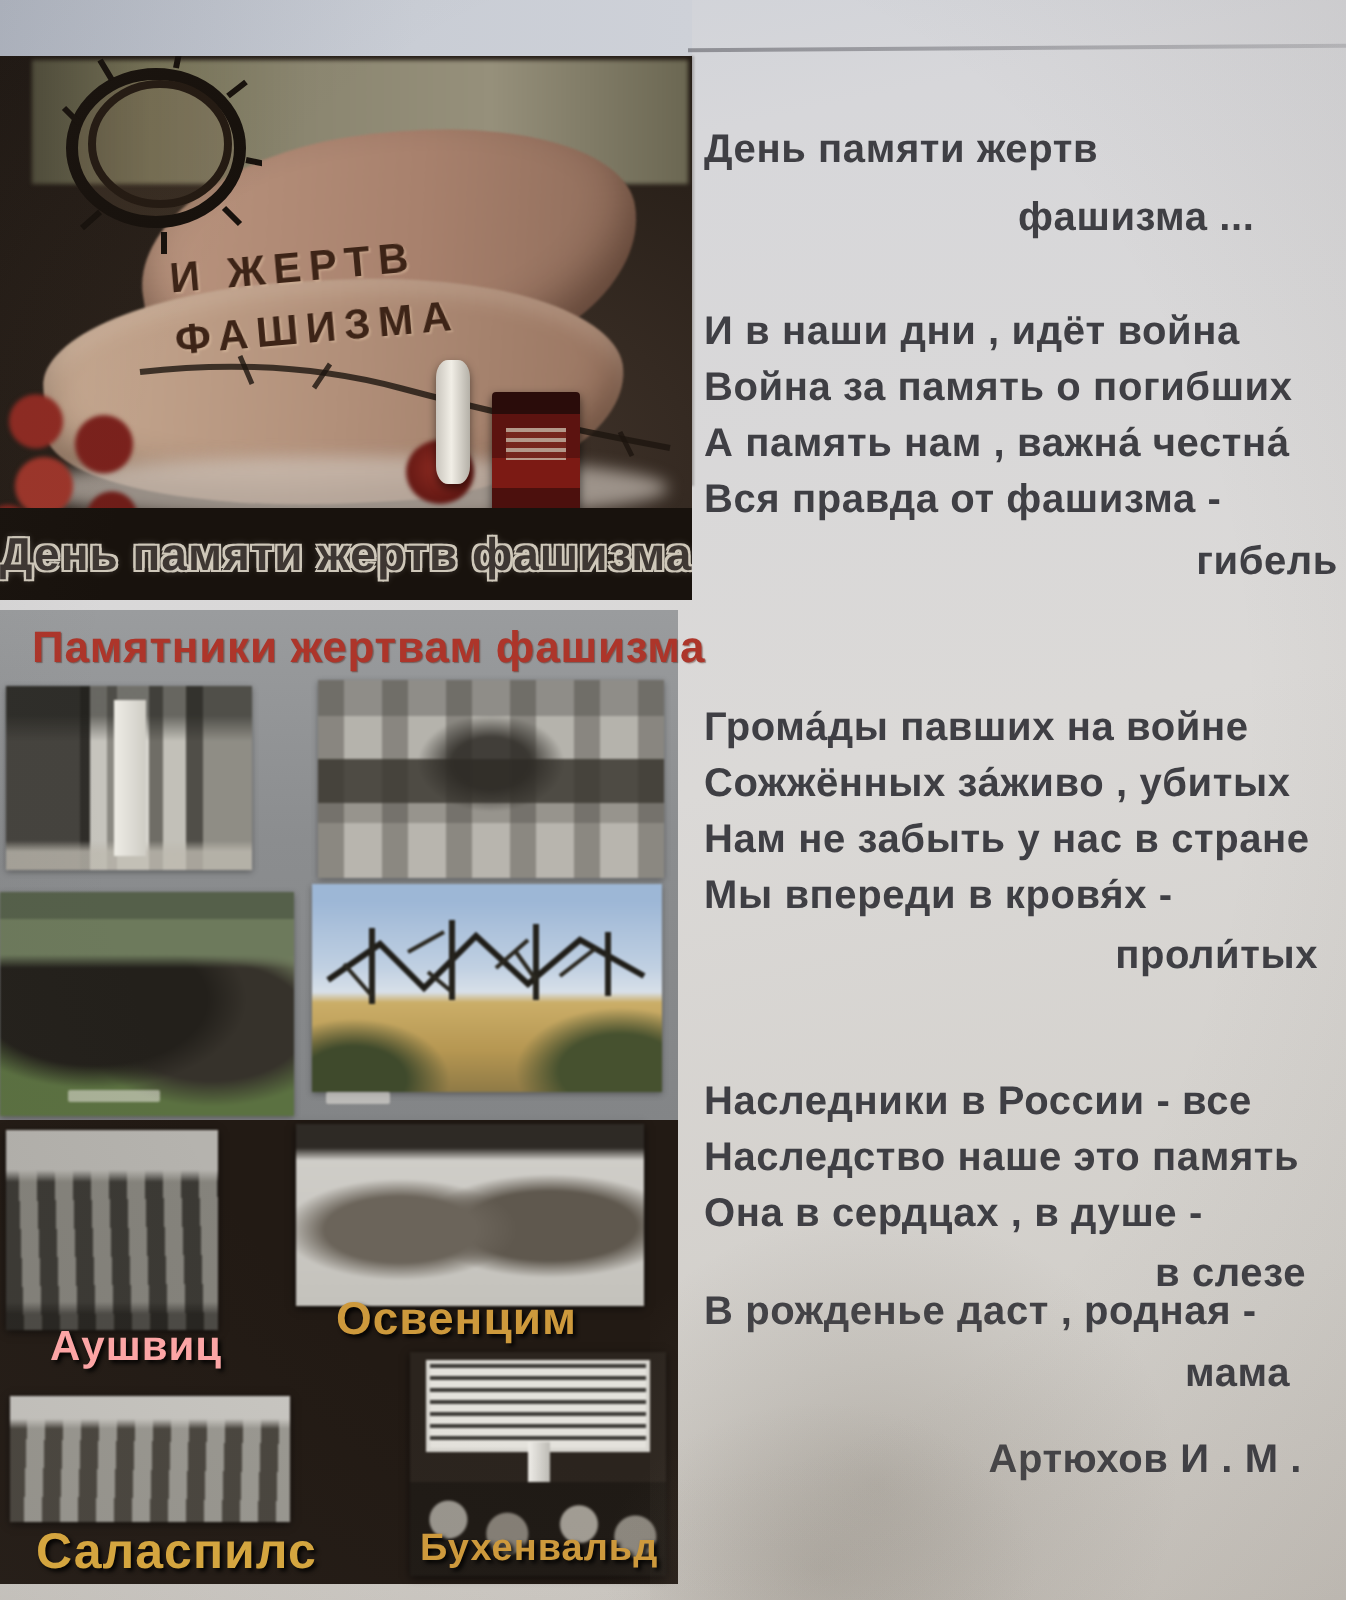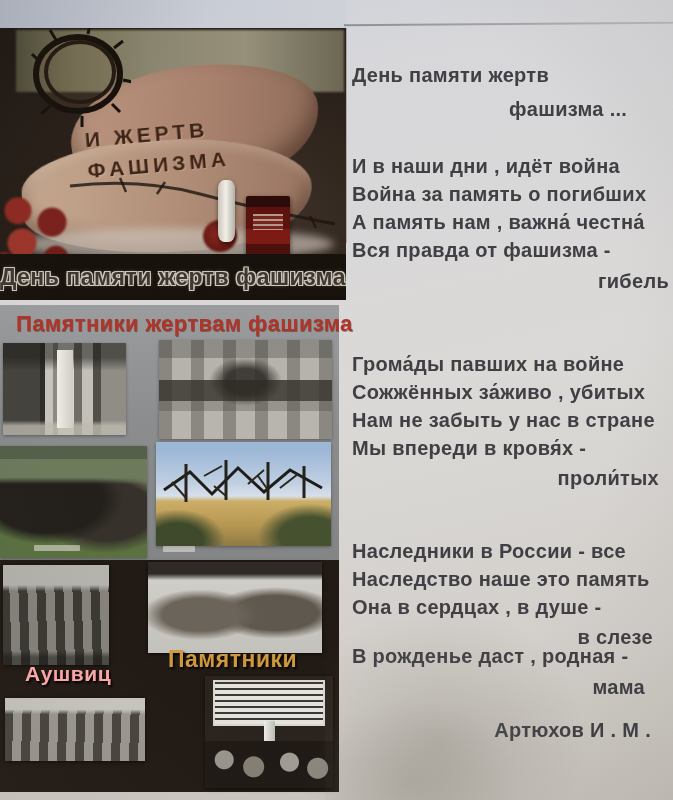--- a/index.html
+++ b/index.html
@@ -196,21 +196,23 @@
   <div class="camps">
     <div class="cph cph-1"></div>
     <div class="cph cph-2"></div>
     <div class="cph cph-3"></div>
     <div class="cph cph-4">
       <div class="sign"></div>
       <div class="pole"></div>
       <div class="crowd"></div>
     </div>
     <div class="camplabel cl-1">Аушвиц</div>
-    <div class="camplabel cl-2">Памятники</div>
+    <div class="camplabel cl-2">Освенцим</div>
+    <div class="camplabel cl-3">Саласпилс</div>
+    <div class="camplabel cl-4">Бухенвальд</div>
   </div>
 
   <div>
     <div class="ln pt1">День памяти жертв</div>
     <div class="ln pt2">фашизма ...</div>
 
     <div class="ln s1a">И в наши дни , идёт война</div>
     <div class="ln s1b">Война за память о погибших</div>
     <div class="ln s1c">А память нам , важна́ честна́</div>
     <div class="ln s1d">Вся правда от фашизма -</div>

